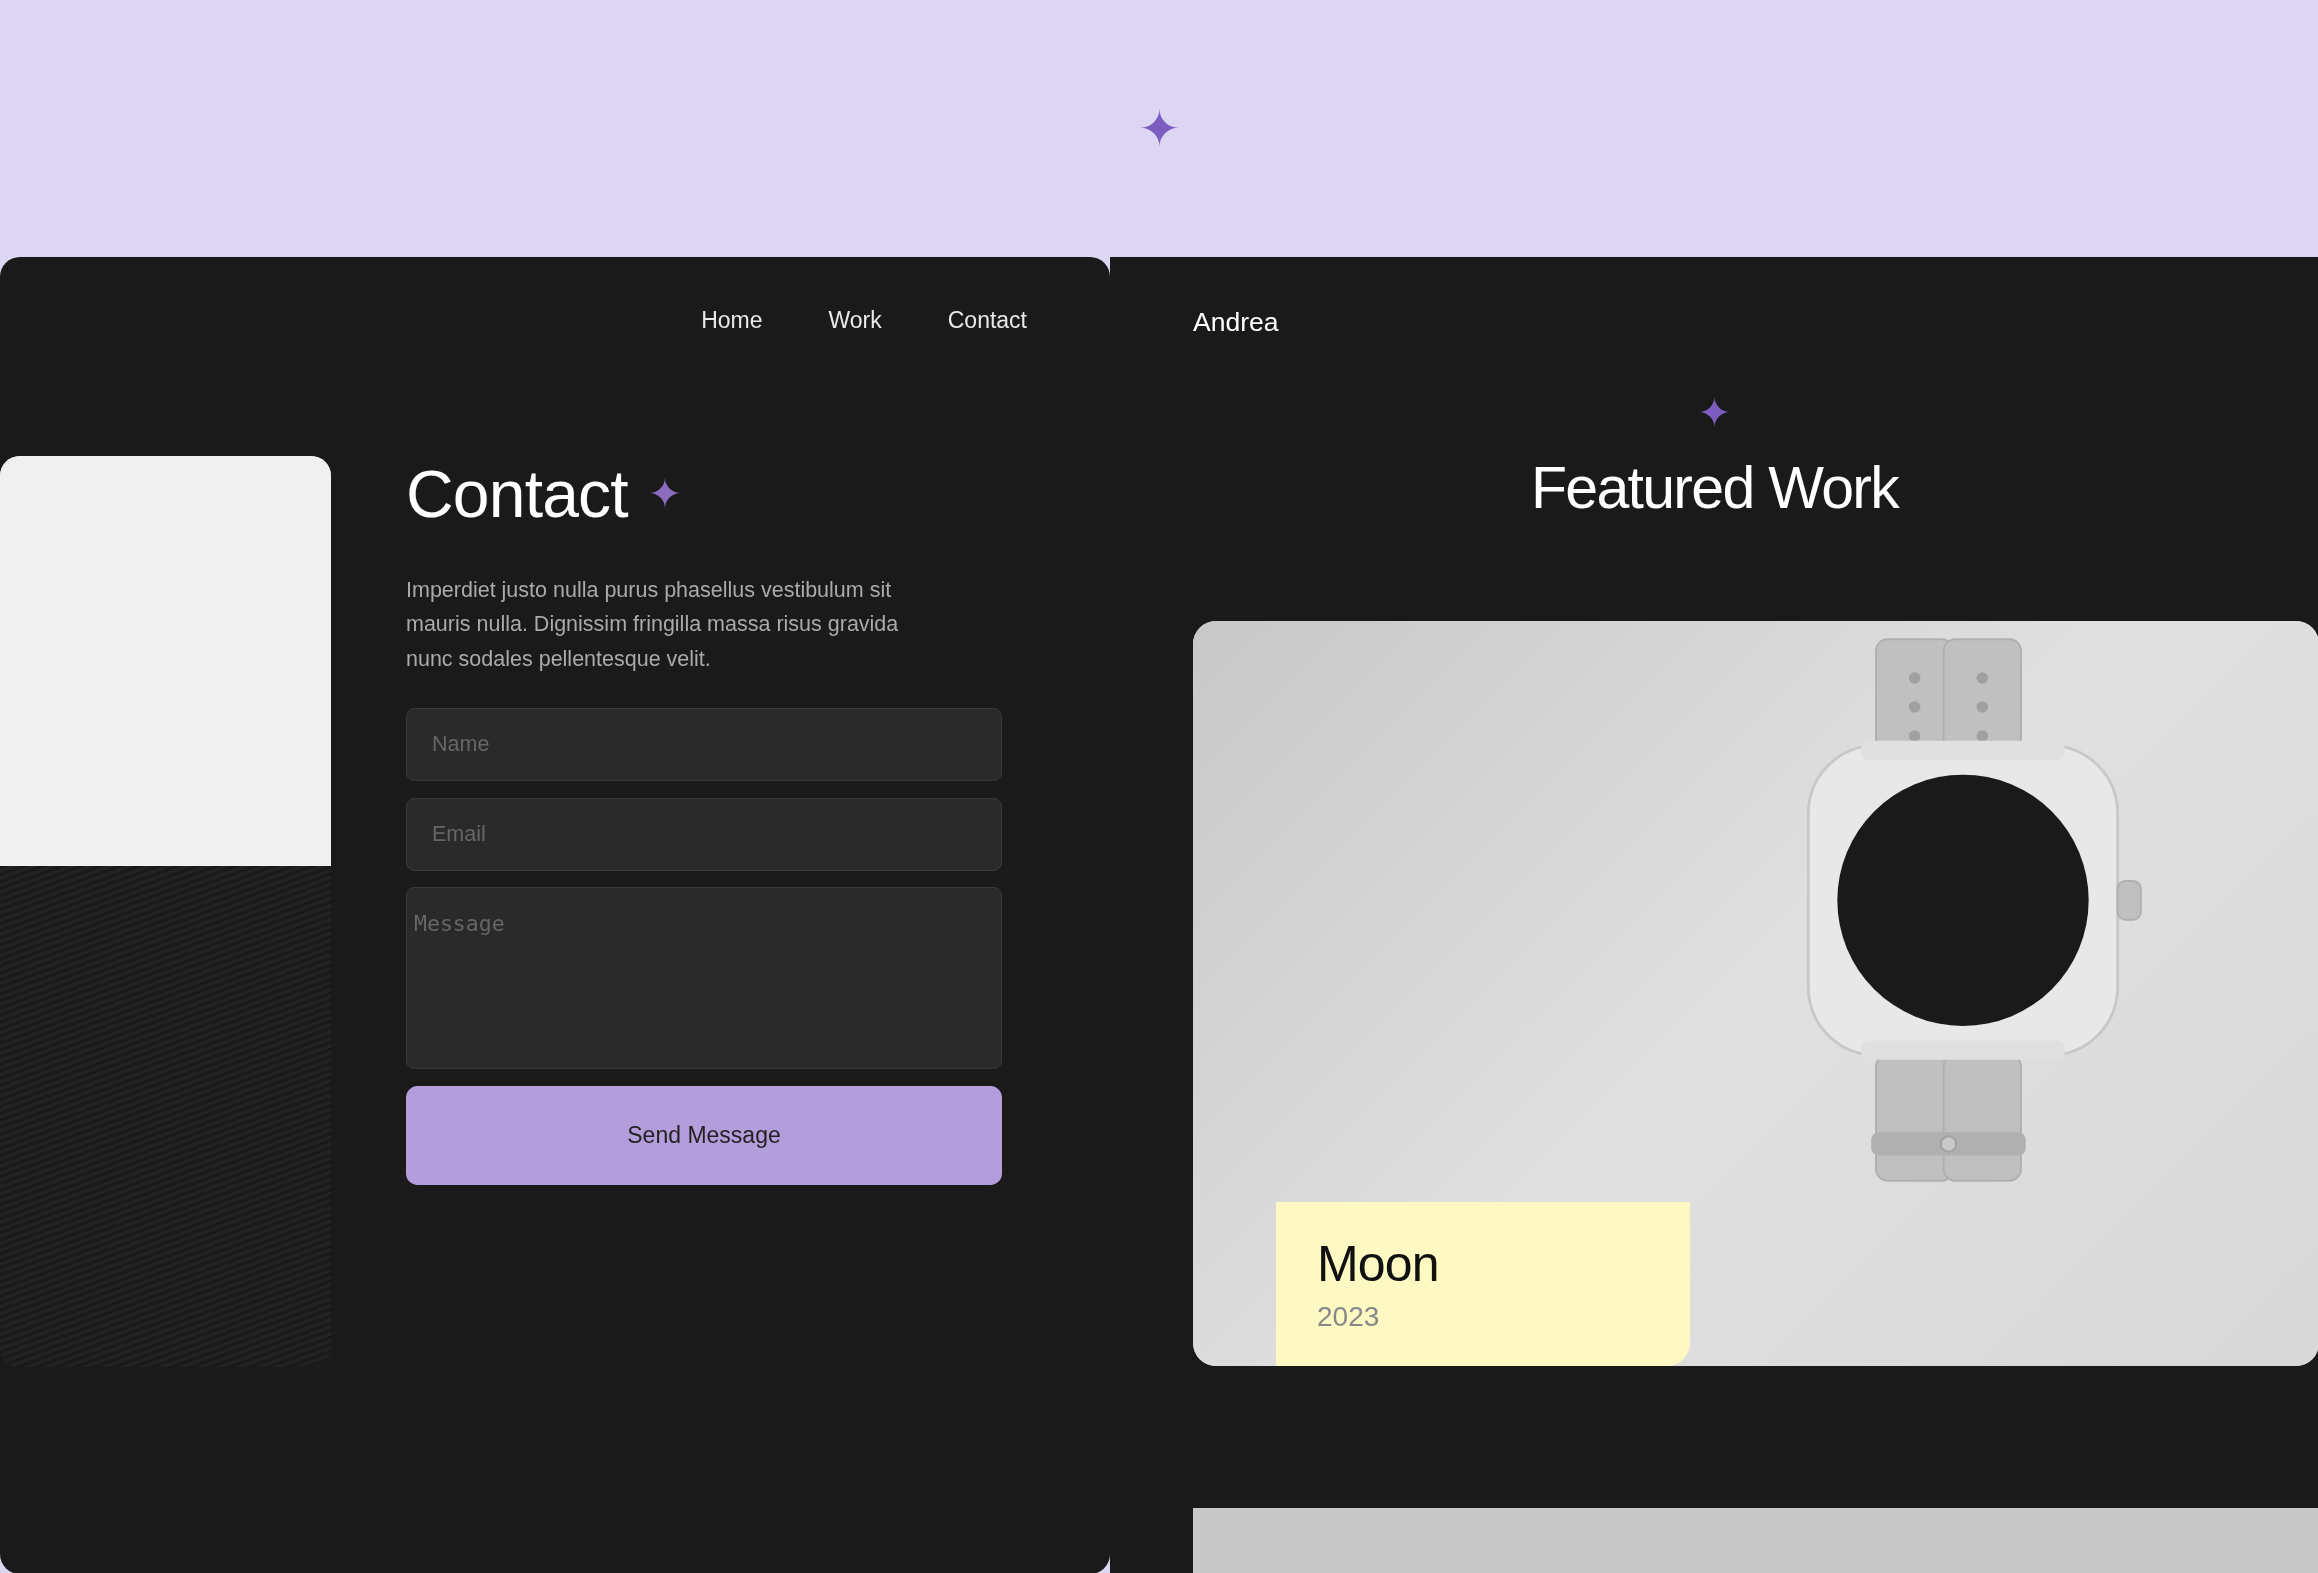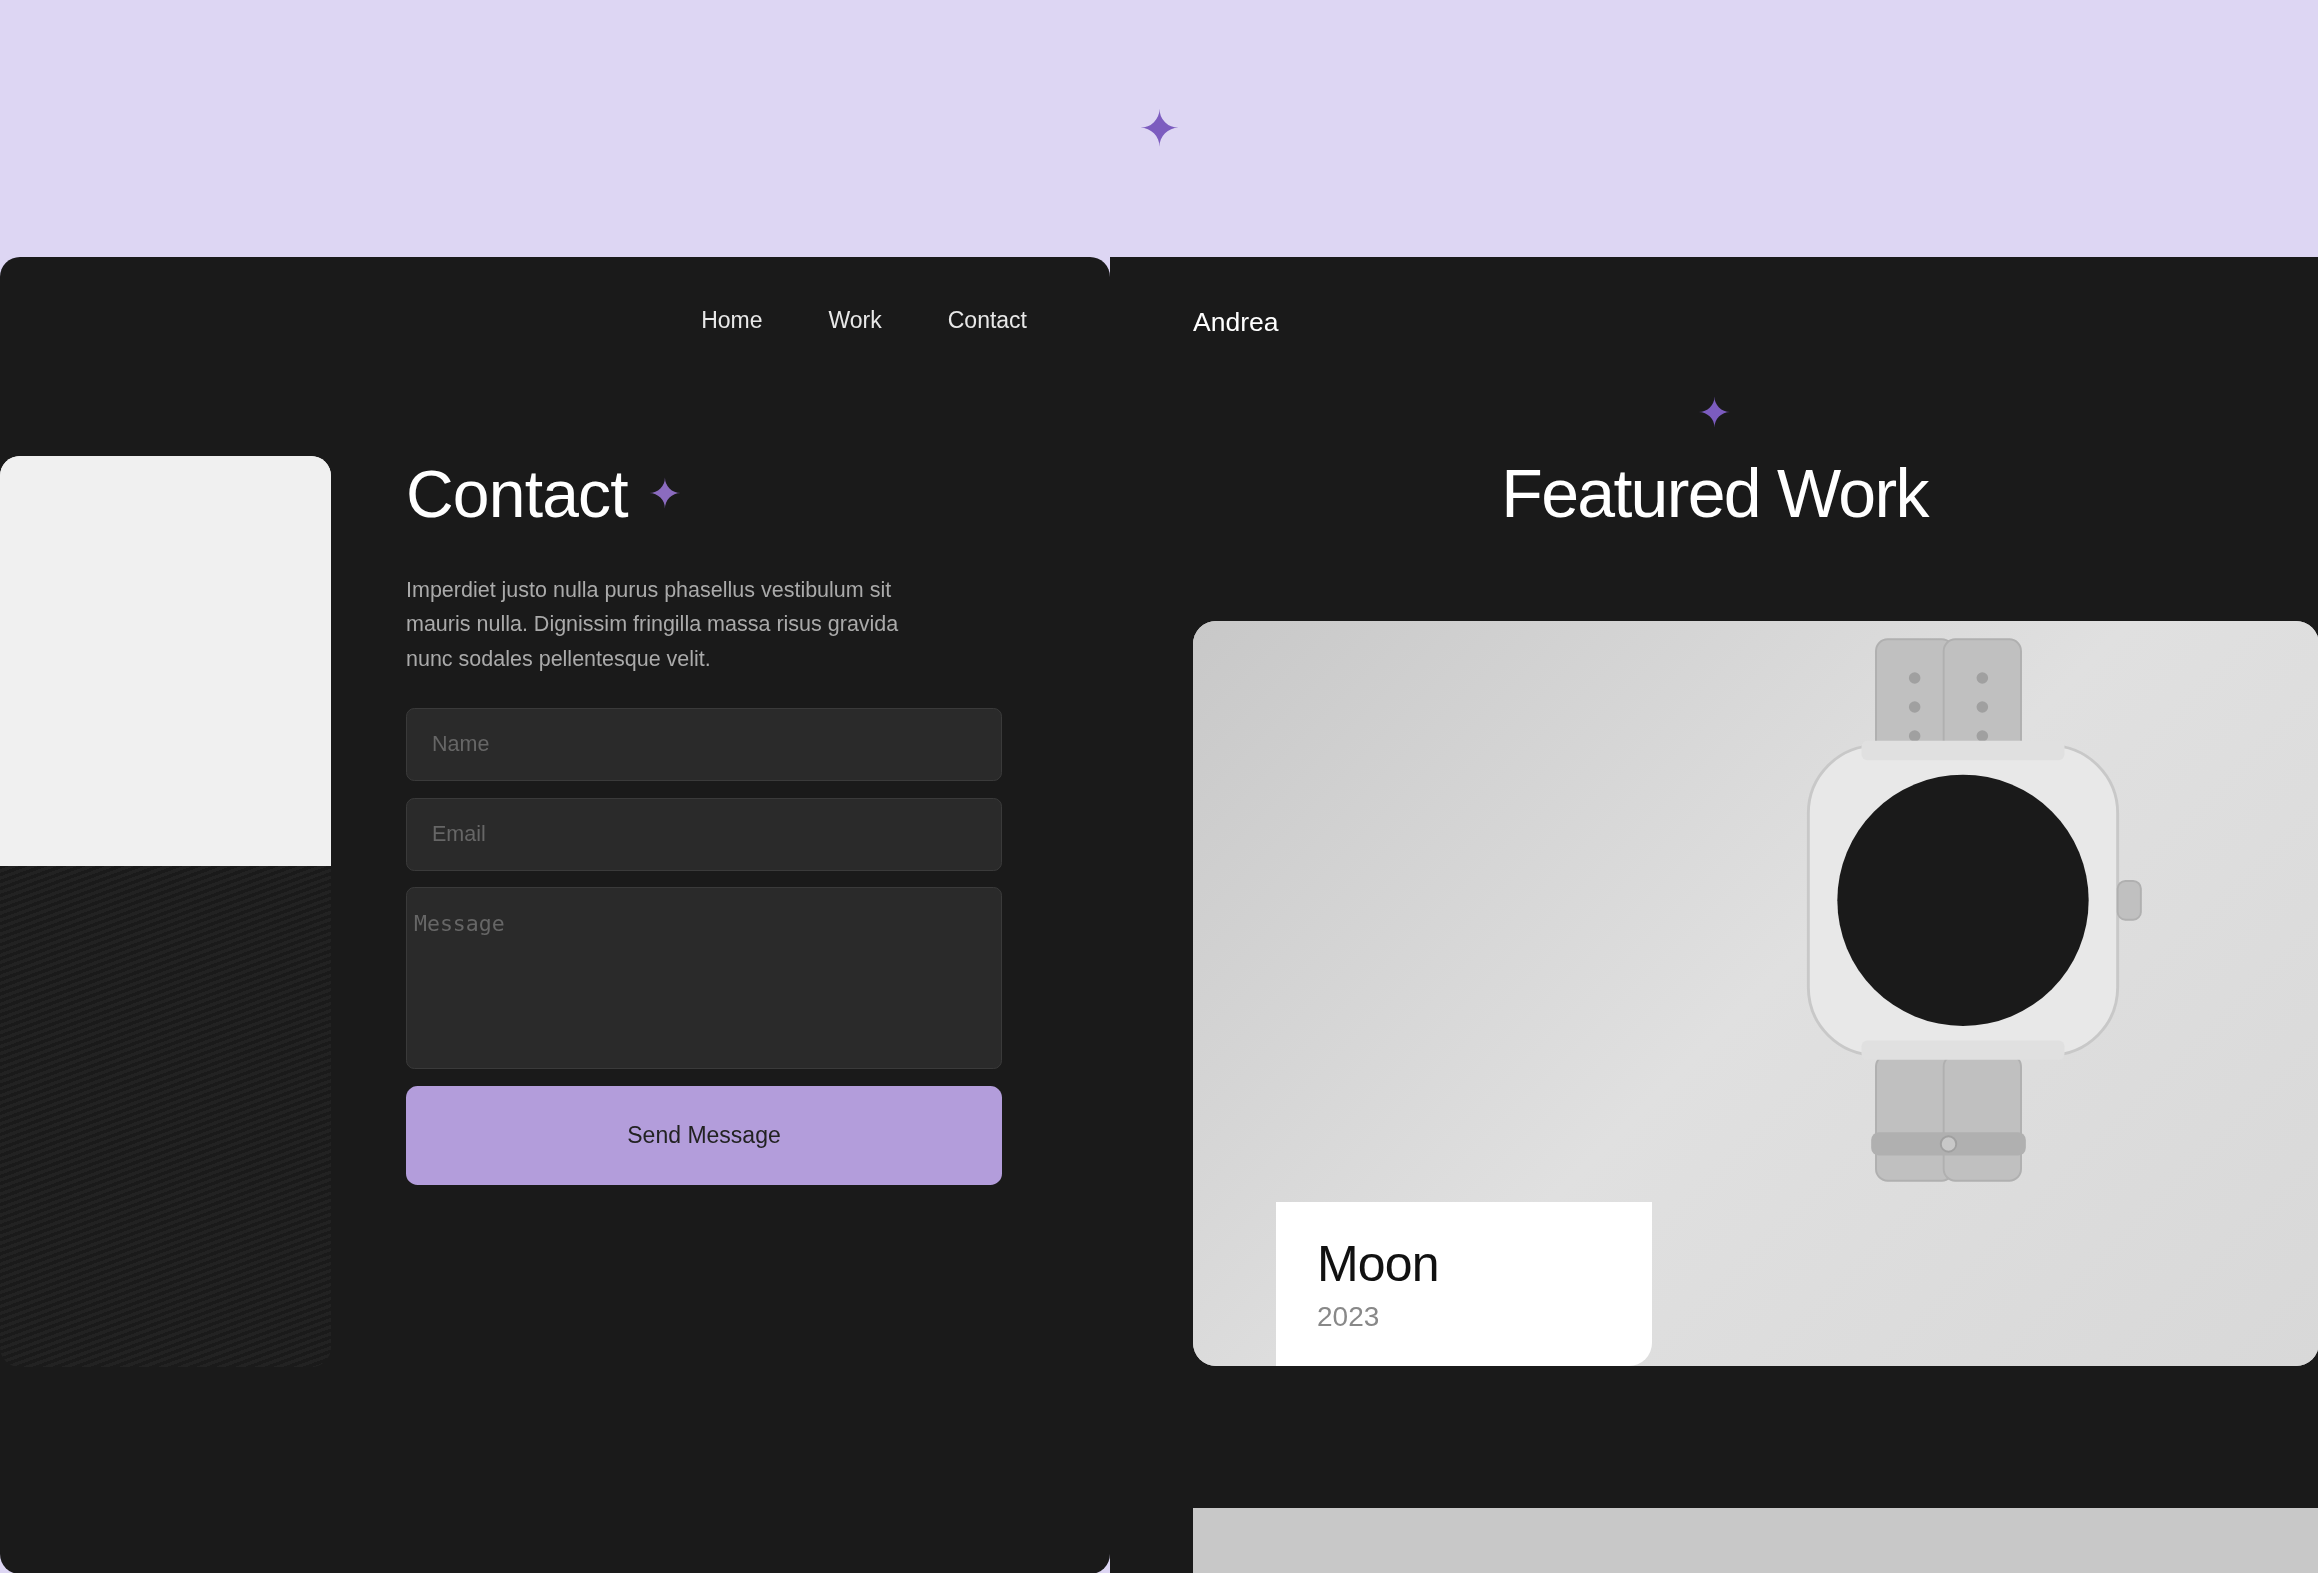--- a/index.html
+++ b/index.html
@@ -241,21 +241,21 @@
     }
 
     .featured-star {
       color: #7c5cbf;
       font-size: 41px;
       margin-bottom: 16.6px;
       text-align: center;
     }
 
     .featured-title {
-      font-size: 68px;
+      font-size: 59px;
       font-weight: 400;
       color: #ffffff;
       letter-spacing: -1.7px;
       text-align: center;
     }
 
     
     .watch-card {
       position: absolute;
       top: 364px;
@@ -284,22 +284,22 @@
       right: 66px;
       width: 580px;
       height: 580px;
     }
 
     
     .moon-card {
       position: absolute;
       bottom: 0;
       left: 83px;
-      width: 376px;
-      background: #ffffff;
+      width: 414px;
+      background: #fef9c3;
       border-radius: 0 0 23px 0;
       padding: 33px 41px;
     }
 
     .moon-title {
       font-size: 50px;
       font-weight: 500;
       color: #111111;
       letter-spacing: -0.8px;
     }

